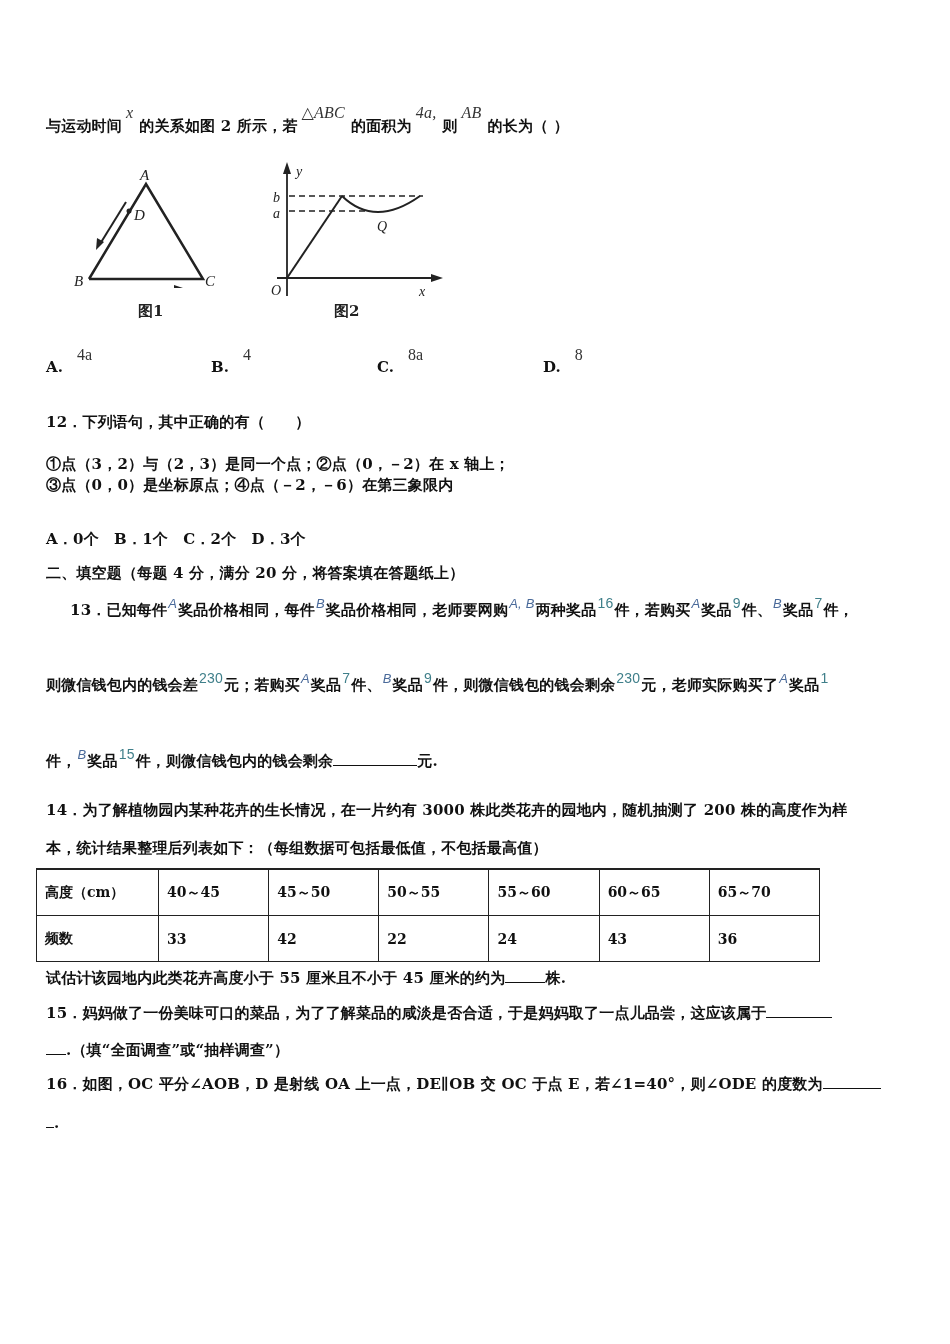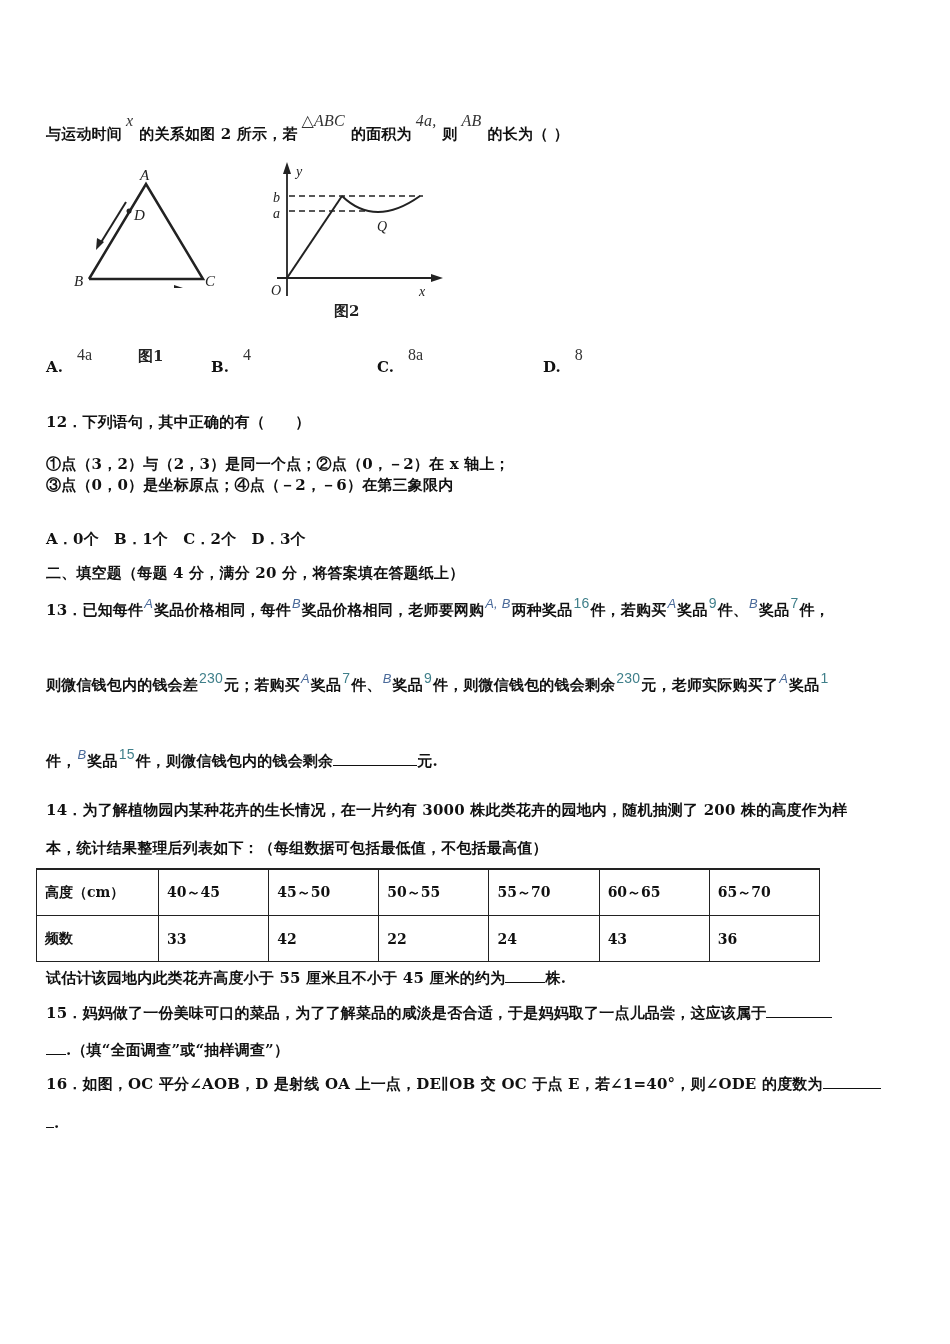--- a/index.html
+++ b/index.html
@@ -37,41 +37,41 @@
     border-collapse: collapse; font-size: 14px; font-weight: bold;
   }
   table.freq td {
     border: 1.5px solid #222; height: 45px; padding: 0 0 0 8px; vertical-align: middle;
   }
   table.freq tr:first-child td { border-top-width: 2px; }
 </style>
 </head>
 <body>
 
-<div class="line" style="top:124px;">
+<div class="line" style="top:116px;">
   <span>与运动时间</span><span class="math up">x</span><span>的关系如图 2 所示，若</span><span class="math up">△ABC</span><span>的面积为</span><span class="math up">4a,</span><span>则</span><span class="math up">AB</span><span>的长为（  ）</span>
 </div>
 
 <div class="figure" style="left:68px;">
   <svg width="170" height="130" viewBox="0 0 170 130">
     <g font-family="Liberation Serif, serif" font-style="italic" font-size="15" fill="#222">
       <text x="72" y="22">A</text>
       <text x="6" y="128">B</text>
       <text x="137" y="128">C</text>
       <text x="66" y="62">D</text>
     </g>
     <polyline points="21,121 78,26 135,121 21,121" fill="none" stroke="#222" stroke-width="2.5"></polyline>
     <circle cx="61" cy="53" r="2.5" fill="#222"></circle>
     <line x1="58" y1="44" x2="32" y2="86" stroke="#222" stroke-width="2"></line>
     <polygon points="28,92 29,80 36,84" fill="#222"></polygon>
     <line x1="38" y1="131" x2="108" y2="131" stroke="#222" stroke-width="1.8"></line>
     <polygon points="118,131 106,127 106,135" fill="#222"></polygon>
   </svg>
 </div>
-<div class="figcap" style="left:138px; top:302px;margin-top:45px;">图1</div>
+<div class="figcap" style="left:138px; top:302px;">图1</div>
 
 <div class="figure" style="left:265px;">
   <svg width="185" height="140" viewBox="0 0 185 140">
     <g font-family="Liberation Serif, serif" font-style="italic" font-size="14" fill="#222">
       <text x="31" y="18">y</text>
       <text x="8" y="44">b</text>
       <text x="8" y="60">a</text>
       <text x="112" y="73">Q</text>
       <text x="6" y="137">O</text>
       <text x="154" y="138">x</text>
@@ -101,41 +101,41 @@
   <span>D.</span><span class="val">8</span>
 </div>
 
 <div class="line" style="top:413px;">12．下列语句，其中正确的有（　　）</div>
 <div class="line" style="top:455px;">①点（3，2）与（2，3）是同一个点；②点（0，－2）在 x 轴上；</div>
 <div class="line" style="top:476px;">③点（0，0）是坐标原点；④点（－2，－6）在第三象限内</div>
 <div class="line" style="top:530px;">A．0个　B．1个　C．2个　D．3个</div>
 
 <div class="line" style="top:564px;">二、填空题（每题 4 分，满分 20 分，将答案填在答题纸上）</div>
 
-<div class="line" style="top:601px;">
+<div class="line" style="top:601px;margin-left:24px;">
   <span>13．已知每件</span><span class="sup i">A</span><span>奖品价格相同，每件</span><span class="sup i">B</span><span>奖品价格相同，老师要网购</span><span class="sup i">A, B</span><span>两种奖品</span><span class="sup n">16</span><span>件，若购买</span><span class="sup i">A</span><span>奖品</span><span class="sup n">9</span><span>件、</span><span class="sup i">B</span><span>奖品</span><span class="sup n">7</span><span>件，</span>
 </div>
 <div class="line" style="top:676px;">
   <span>则微信钱包内的钱会差</span><span class="sup n">230</span><span>元；若购买</span><span class="sup i">A</span><span>奖品</span><span class="sup n">7</span><span>件、</span><span class="sup i">B</span><span>奖品</span><span class="sup n">9</span><span>件，则微信钱包的钱会剩余</span><span class="sup n">230</span><span>元，老师实际购买了</span><span class="sup i">A</span><span>奖品</span><span class="sup n">1</span>
 </div>
 <div class="line" style="top:751px;">
   <span>件，</span><span class="sup i">B</span><span>奖品</span><span class="sup n">15</span><span>件，则微信钱包内的钱会剩余</span><span class="blank" style="width:84px;"></span><span>元.</span>
 </div>
 
 <div class="line" style="top:801px;">14．为了解植物园内某种花卉的生长情况，在一片约有 3000 株此类花卉的园地内，随机抽测了 200 株的高度作为样</div>
 <div class="line" style="top:839px;">本，统计结果整理后列表如下：（每组数据可包括最低值，不包括最高值）</div>
 
 <table class="freq">
   <tbody>
       <tr>
     <td style="width:113px;">高度（cm）</td>
     <td>40～45</td>
     <td>45～50</td>
     <td>50～55</td>
-    <td>55～70</td>
+    <td>55～60</td>
     <td>60～65</td>
     <td>65～70</td>
   </tr>
   <tr>
     <td>频数</td>
     <td>33</td>
     <td>42</td>
     <td>22</td>
     <td>24</td>
     <td>43</td>

